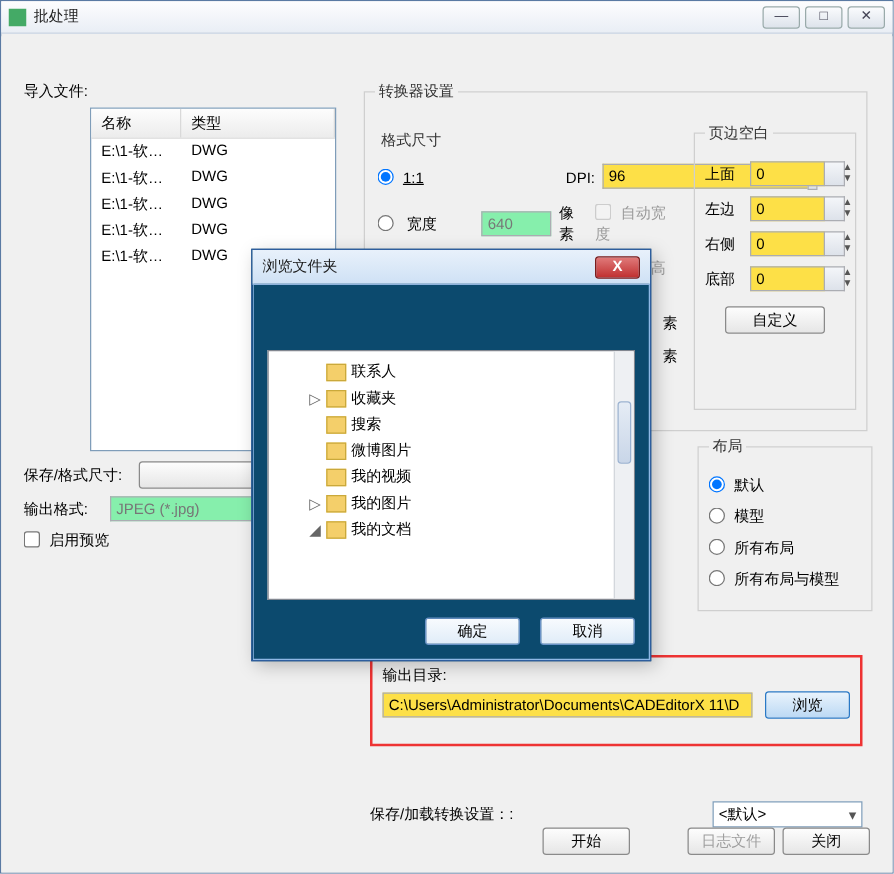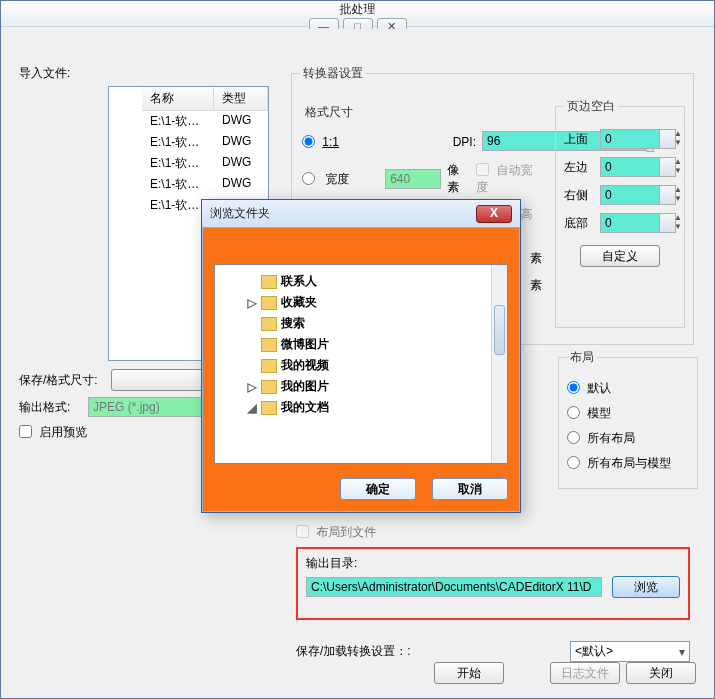--- a/index.html
+++ b/index.html
@@ -1,54 +1,54 @@
 <!DOCTYPE html>
 <html><head>
 <meta charset="utf-8">
 <style>
 * { box-sizing: border-box; margin: 0; padding: 0; font-family: "Microsoft YaHei", "SimSun", Tahoma, sans-serif; font-size: 12px; }
 body { background: #fff; overflow: hidden; width: 715px; height: 699px; position: relative; }
 
 .window { width: 715px; height: 699px; border: 1.5px solid #5a7aa3; background: #f0f0f0; position: relative; }
-.titlebar { height: 26px; background: linear-gradient(#fdfdfe,#e9eef5); border-bottom: 1px solid #c7d3e3; display: flex; align-items: center; padding: 0 6px; flex-direction: column; }
+.titlebar { height: 26px; background: linear-gradient(#fdfdfe,#e9eef5); border-bottom: 1px solid #c7d3e3; display: flex; align-items: center; padding: 0 6px; }
 .titlebar .icon { width: 14px; height: 14px; background: #4a6; margin-right: 6px; display:inline-block; }
 .titlebar .title { flex: 1; color: #222; }
 .winbtns { display:flex; gap:4px; }
 .winbtn { width:30px; height:18px; border:1px solid #9aa; background:linear-gradient(#fafbfd,#dde3eb); border-radius:3px; text-align:center; line-height:15px; color:#445; font-size:11px; }
 
 .body { position:absolute; top:28px; left:0; right:0; bottom:0; padding:12px 14px; background:#f0f0f0; }
 
 fieldset { border:1px solid #cfcfcf; border-radius:0; padding:6px 8px 8px; margin:0; position:relative; }
 legend, .lbl-top { color:#333; padding:0 3px; }
 
 .btn { display:inline-block; min-width:80px; height:22px; line-height:20px; border:1px solid #8a8a8a; background:linear-gradient(#fdfdfd,#e6e6e6); border-radius:3px; text-align:center; cursor:default; }
 .btn-wide { width:93px; }
 
-.input { border:1px solid #abadb3; background:#5eead4; height:20px; padding:0 4px; }
+.input { border:1px solid #abadb3; background:#fde047; height:20px; padding:0 4px; }
 .input[readonly]{ background:#86efac; color:#777;}
 .spin { display:flex; }
 .spin .arrows{ width:16px; border:1px solid #abadb3; border-left:none; background:linear-gradient(#f4f6f9,#dde2ea); display:flex; flex-direction:column;}
 .spin .arrows span{ flex:1; text-align:center; line-height:8px; font-size:8px; color:#555;}
 
 input[type=radio],input[type=checkbox]{ margin-right:4px; vertical-align:-2px;}
 
 .listbox { border:1px solid #7f9db9; background:#fff; overflow:hidden; }
 .listhdr { display:flex; border-bottom:1px solid #d9d9d9; background:linear-gradient(#fdfdfd,#ececec); }
 .listhdr div{ padding:3px 8px; border-right:1px solid #d9d9d9; }
 .listrow { display:flex; }
 .listrow div{ padding:2px 8px; white-space:nowrap; overflow:hidden; text-overflow:ellipsis;}
 
 .col-name{ width:72px; } .col-type{ flex:1; }
 
 
 .left { position:absolute; left:18px; top:36px; width:250px; }
 .left .lbl{ margin-bottom:4px; display:block; }
 .left .btncol{ float:left; width:100px; }
 .left .btncol .btn{ display:block; margin-bottom:8px; }
-.left .filebox{ margin-left:89px; height:275px;padding-left:33px; }
+.left .filebox{ margin-left:53px; height:275px; }
 
 .savebar{ clear:both; margin-top:8px;}
 .savebar .row{ display:flex; align-items:center; margin:6px 0;}
 .savebar .row .lbltxt{ width:92px;}
 
 
 .right{ position:absolute; left:290px; top:36px; right:20px; }
 
 
 .conv { position:relative; padding-top:4px; margin-bottom:8px; }
@@ -79,25 +79,25 @@
 
 .saverow{ position:absolute; left:295px; top:612px; right:24px; display:flex; align-items:center;}
 .saverow .sel{ margin-left:auto; width:120px; height:21px; border:1px solid #7f9db9; background:#fff; padding:0 4px; display:flex; align-items:center; justify-content:space-between;}
 .sel .tri{ color:#555;}
 
 .bottombar{ position:absolute; bottom:14px; right:18px; display:flex; gap:6px;}
 .bottombar .btn{ min-width:70px;}
 .bottombar .btn.disabled{ color:#9e9e9e;margin-left:40px;}
 
 
-.dialog{ position:absolute; left:200px; top:170px; width:320px; border:1px solid #2e5e9e; background:#f97316; box-shadow:0 0 0 1px #8fb8e6 inset, 4px 4px 14px rgba(0,0,0,.25); z-index:10;}
+.dialog{ position:absolute; left:200px; top:170px; width:320px; border:1px solid #2e5e9e; background:#0c4a6e; box-shadow:0 0 0 1px #8fb8e6 inset, 4px 4px 14px rgba(0,0,0,.25); z-index:10;}
 .dlg-title{ height:28px; background:linear-gradient(#e8f1fb,#cfe1f5); display:flex; align-items:center; padding:0 8px; border-bottom:1px solid #8fb2dc;}
 .dlg-title .t{ flex:1; color:#1a1a1a;}
 .dlg-close{ width:36px; height:18px; background:linear-gradient(#e07a7a,#c03030); border:1px solid #7a1d1d; border-radius:3px; color:#fff; text-align:center; line-height:15px; font-weight:bold;}
-.dlg-body{ padding:36px 12px 12px;font-weight:bold; }
+.dlg-body{ padding:52px 12px 12px; }
 .treebox{ border:1px solid #828790; background:#fff; height:200px; overflow:hidden; position:relative;}
 .treebox .scroll{ position:absolute; right:0; top:0; bottom:0; width:16px; background:#eef0f3; border-left:1px solid #d3d7dc;}
 .treebox .scroll .thumb{ position:absolute; left:2px; right:2px; top:40px; height:50px; background:linear-gradient(#e5ecf5,#c9d6e8); border:1px solid #9bb2d1; border-radius:3px;}
 .tree{ padding:6px 4px;}
 .tree .item{ display:flex; align-items:center; padding:2px 0 2px var(--ind,28px); gap:4px;}
 .tree .exp{ width:10px; color:#666; display:inline-block; text-align:center;}
 .tree .fico{ width:16px; height:14px; background:#f4cf6a; border:1px solid #caa93b; display:inline-block;}
 .dlg-btns{ display:flex; justify-content:flex-end; gap:16px; margin-top:14px;}
 .dlg-btns .btn{ min-width:76px; border:1px solid #6b93c7; background:linear-gradient(#f8fbfe,#e0ecf8);}
 
@@ -259,21 +259,20 @@
 
     <fieldset class="layoutbox">
       <legend>布局</legend>
       <label><input type="radio" name="lay" checked="" style=""> <span>默认</span></label>
       <label><input type="radio" name="lay" style=""> <span>模型</span></label>
       <label><input type="radio" name="lay" style=""> <span>所有布局</span></label>
       <label><input type="radio" name="lay" style=""> <span>所有布局与模型</span></label>
     </fieldset>
 
     <div class="outarea">
-      <label class="chk"><input type="checkbox" disabled="" style=""> <span>布局到文件</span></label>
       <div class="redbox">
         <span class="lbl2">输出目录:</span>
         <div class="in-row">
           <input class="input" value="C:\Users\Administrator\Documents\CADEditorX 11\D" style="">
           <div class="btn btn-blue">浏览</div>
         </div>
       </div>
     </div>
 
     <div class="saverow">

